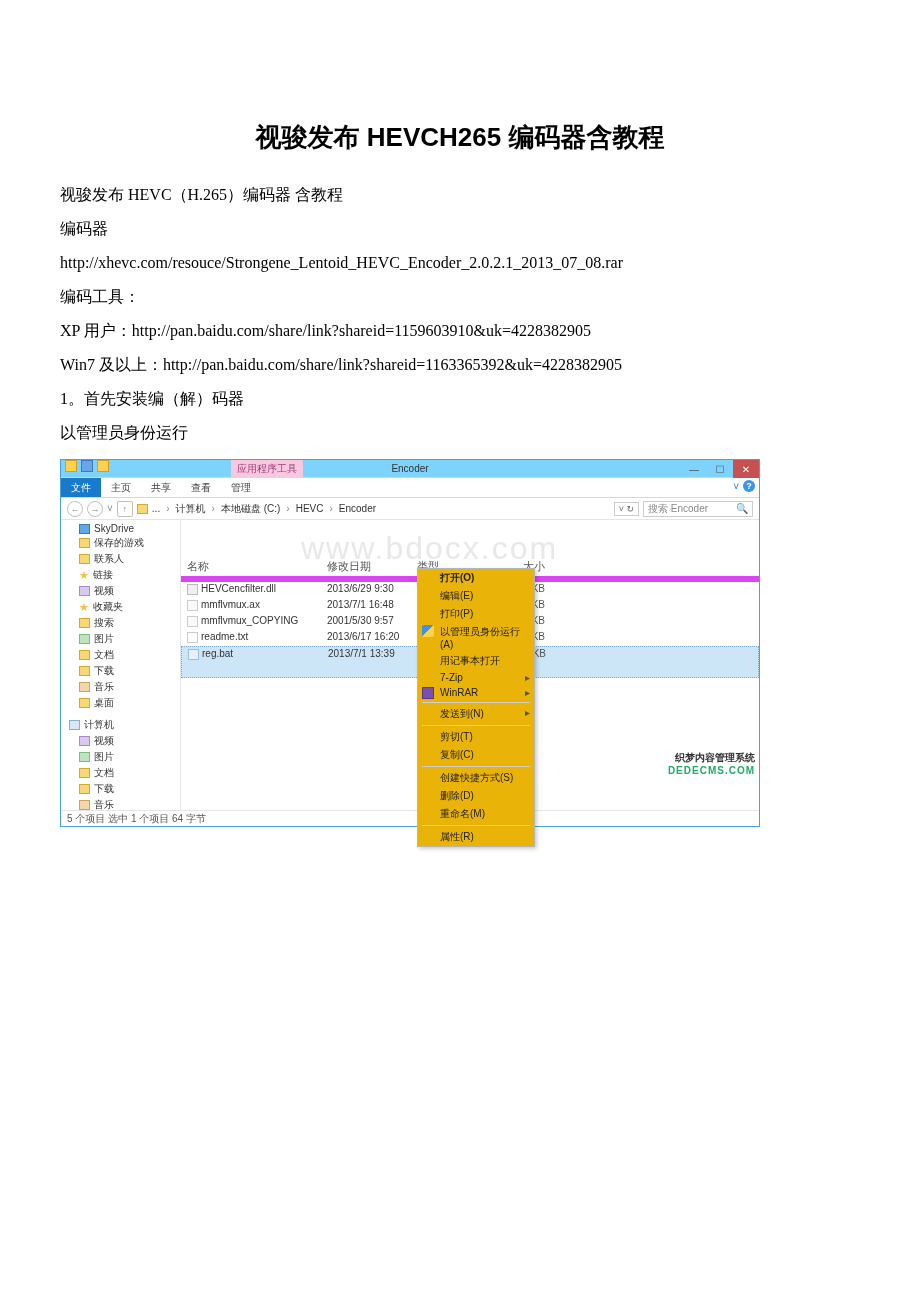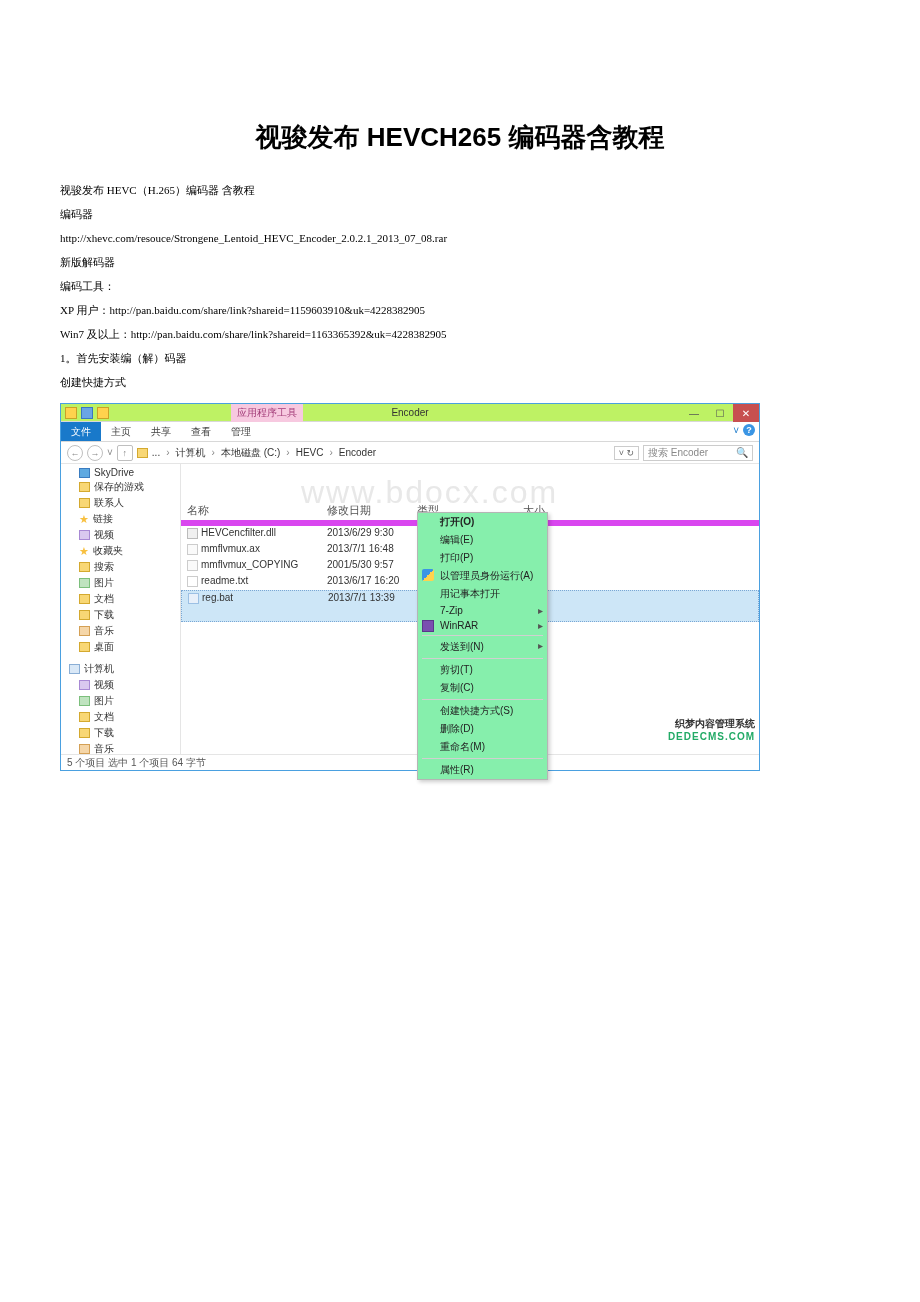--- a/index.html
+++ b/index.html
@@ -11,41 +11,41 @@
     padding: 120px 60px 0 60px;
   }
   .doc-title {
     text-align: center;
     font-size: 26px;
     font-weight: bold;
     margin-bottom: 24px;
     font-family: Liberation Sans, sans-serif;
   }
   .doc-body p {
-    font-size: 11px;
+    font-size: 16px;
     line-height: 2.0;
     font-family: "Times New Roman", "SimSun", serif;
     margin-bottom: 2px;
   }
   .screenshot {
     width: 700px;
     margin: 10px 0 0 0;
     border: 1px solid #4aa0e0;
     background: #fff;
     font-family: "Microsoft YaHei", Tahoma, sans-serif;
     font-size: 10px;
     position: relative;
   }
   
   .ribbon-top {
     height: 18px;
-    background: #bef264;
+    background: #7dd3fc;
     border-bottom: 1px solid #d8d8d8;
     display: flex;
-    align-items: center;
+    align-items: flex-start;
     position: relative;
   }
   .ribbon-top .qat {
     display: flex;
     align-items: center;
     padding: 0 4px;
     gap: 4px;
   }
   .qat-icon { width: 12px; height: 12px; background: #ffd24d; border: 1px solid #c9a227; }
   .qat-icon.blue { background: #6aa5e6; border-color: #3a78c2; }
@@ -117,53 +117,52 @@
 
   .watermark {
     position: absolute; left: 120px; top: 10px; right: 10px;
     font-size: 32px; color: #e8e8e8; letter-spacing: 2px;
     pointer-events: none; font-family: Arial, sans-serif;
     white-space: nowrap; z-index: 0;
   }
   .filepane > * { position: relative; z-index: 1; }
 
   .ctx-menu {
-    position: absolute; left: 236px; top: 48px; width: 131px;
-    background: #86efac; border: 1px solid #b5b5b5;
+    position: absolute; left: 236px; top: 48px; width: 118px;
+    background: #eab308; border: 1px solid #b5b5b5;
     box-shadow: 2px 2px 4px rgba(0,0,0,0.2);
     z-index: 5;
   }
   .ctx-item { padding: 2px 8px 2px 22px; font-size: 10px; color: #222; position: relative;}
   .ctx-item.bold { font-weight: bold; }
   .ctx-sep { height: 1px; background: #d0d0d0; margin: 2px 4px; }
   .ctx-item .sub { position: absolute; right: 4px; color: #555; }
   .ctx-item .leading-ico { position: absolute; left: 4px; top: 2px; width: 12px; height: 12px; }
   .shield { background: linear-gradient(135deg,#3a95e4 50%,#ffd24d 50%); border-radius: 2px;}
   .rar { background: #7a4fb0; border: 1px solid #5a378a;}
 
   .status-bar { height: 16px; border-top: 1px solid #e5e5e5; font-size: 10px; color: #555; padding: 1px 6px; display: flex; align-items: center;}
-  .bottom-brand { position: absolute; right: 4px; bottom: 12px; text-align: right; font-size: 10px; color: #333; margin-left: 18px;}
+  .bottom-brand { position: absolute; right: 4px; bottom: 34px; text-align: right; font-size: 10px; color: #333; margin-left: 18px;}
   .bottom-brand .b1 { font-weight: bold; }
   .bottom-brand .b2 { font-family: Arial; color: #2a6; letter-spacing: 1px; font-weight: bold;}
 </style>
 </head>
 <body>
 
 <h1 class="doc-title">视骏发布 HEVCH265 编码器含教程</h1>
 
 <div class="doc-body">
   <p>视骏发布 HEVC（H.265）编码器 含教程</p>
   <p>编码器</p>
   <p>http://xhevc.com/resouce/Strongene_Lentoid_HEVC_Encoder_2.0.2.1_2013_07_08.rar</p>
-  <p>新版解码器</p>
   <p>编码工具：</p>
   <p>XP 用户：http://pan.baidu.com/share/link?shareid=1159603910&amp;uk=4228382905</p>
   <p>Win7 及以上：http://pan.baidu.com/share/link?shareid=1163365392&amp;uk=4228382905</p>
   <p>1。首先安装编（解）码器</p>
-  <p>创建快捷方式</p>
+  <p>以管理员身份运行</p>
 </div>
 
 <div class="screenshot">
 
   <div class="ribbon-top">
     <div class="qat">
       <span class="qat-icon"></span>
       <span class="qat-icon blue"></span>
       <span class="qat-icon"></span>
     </div>

